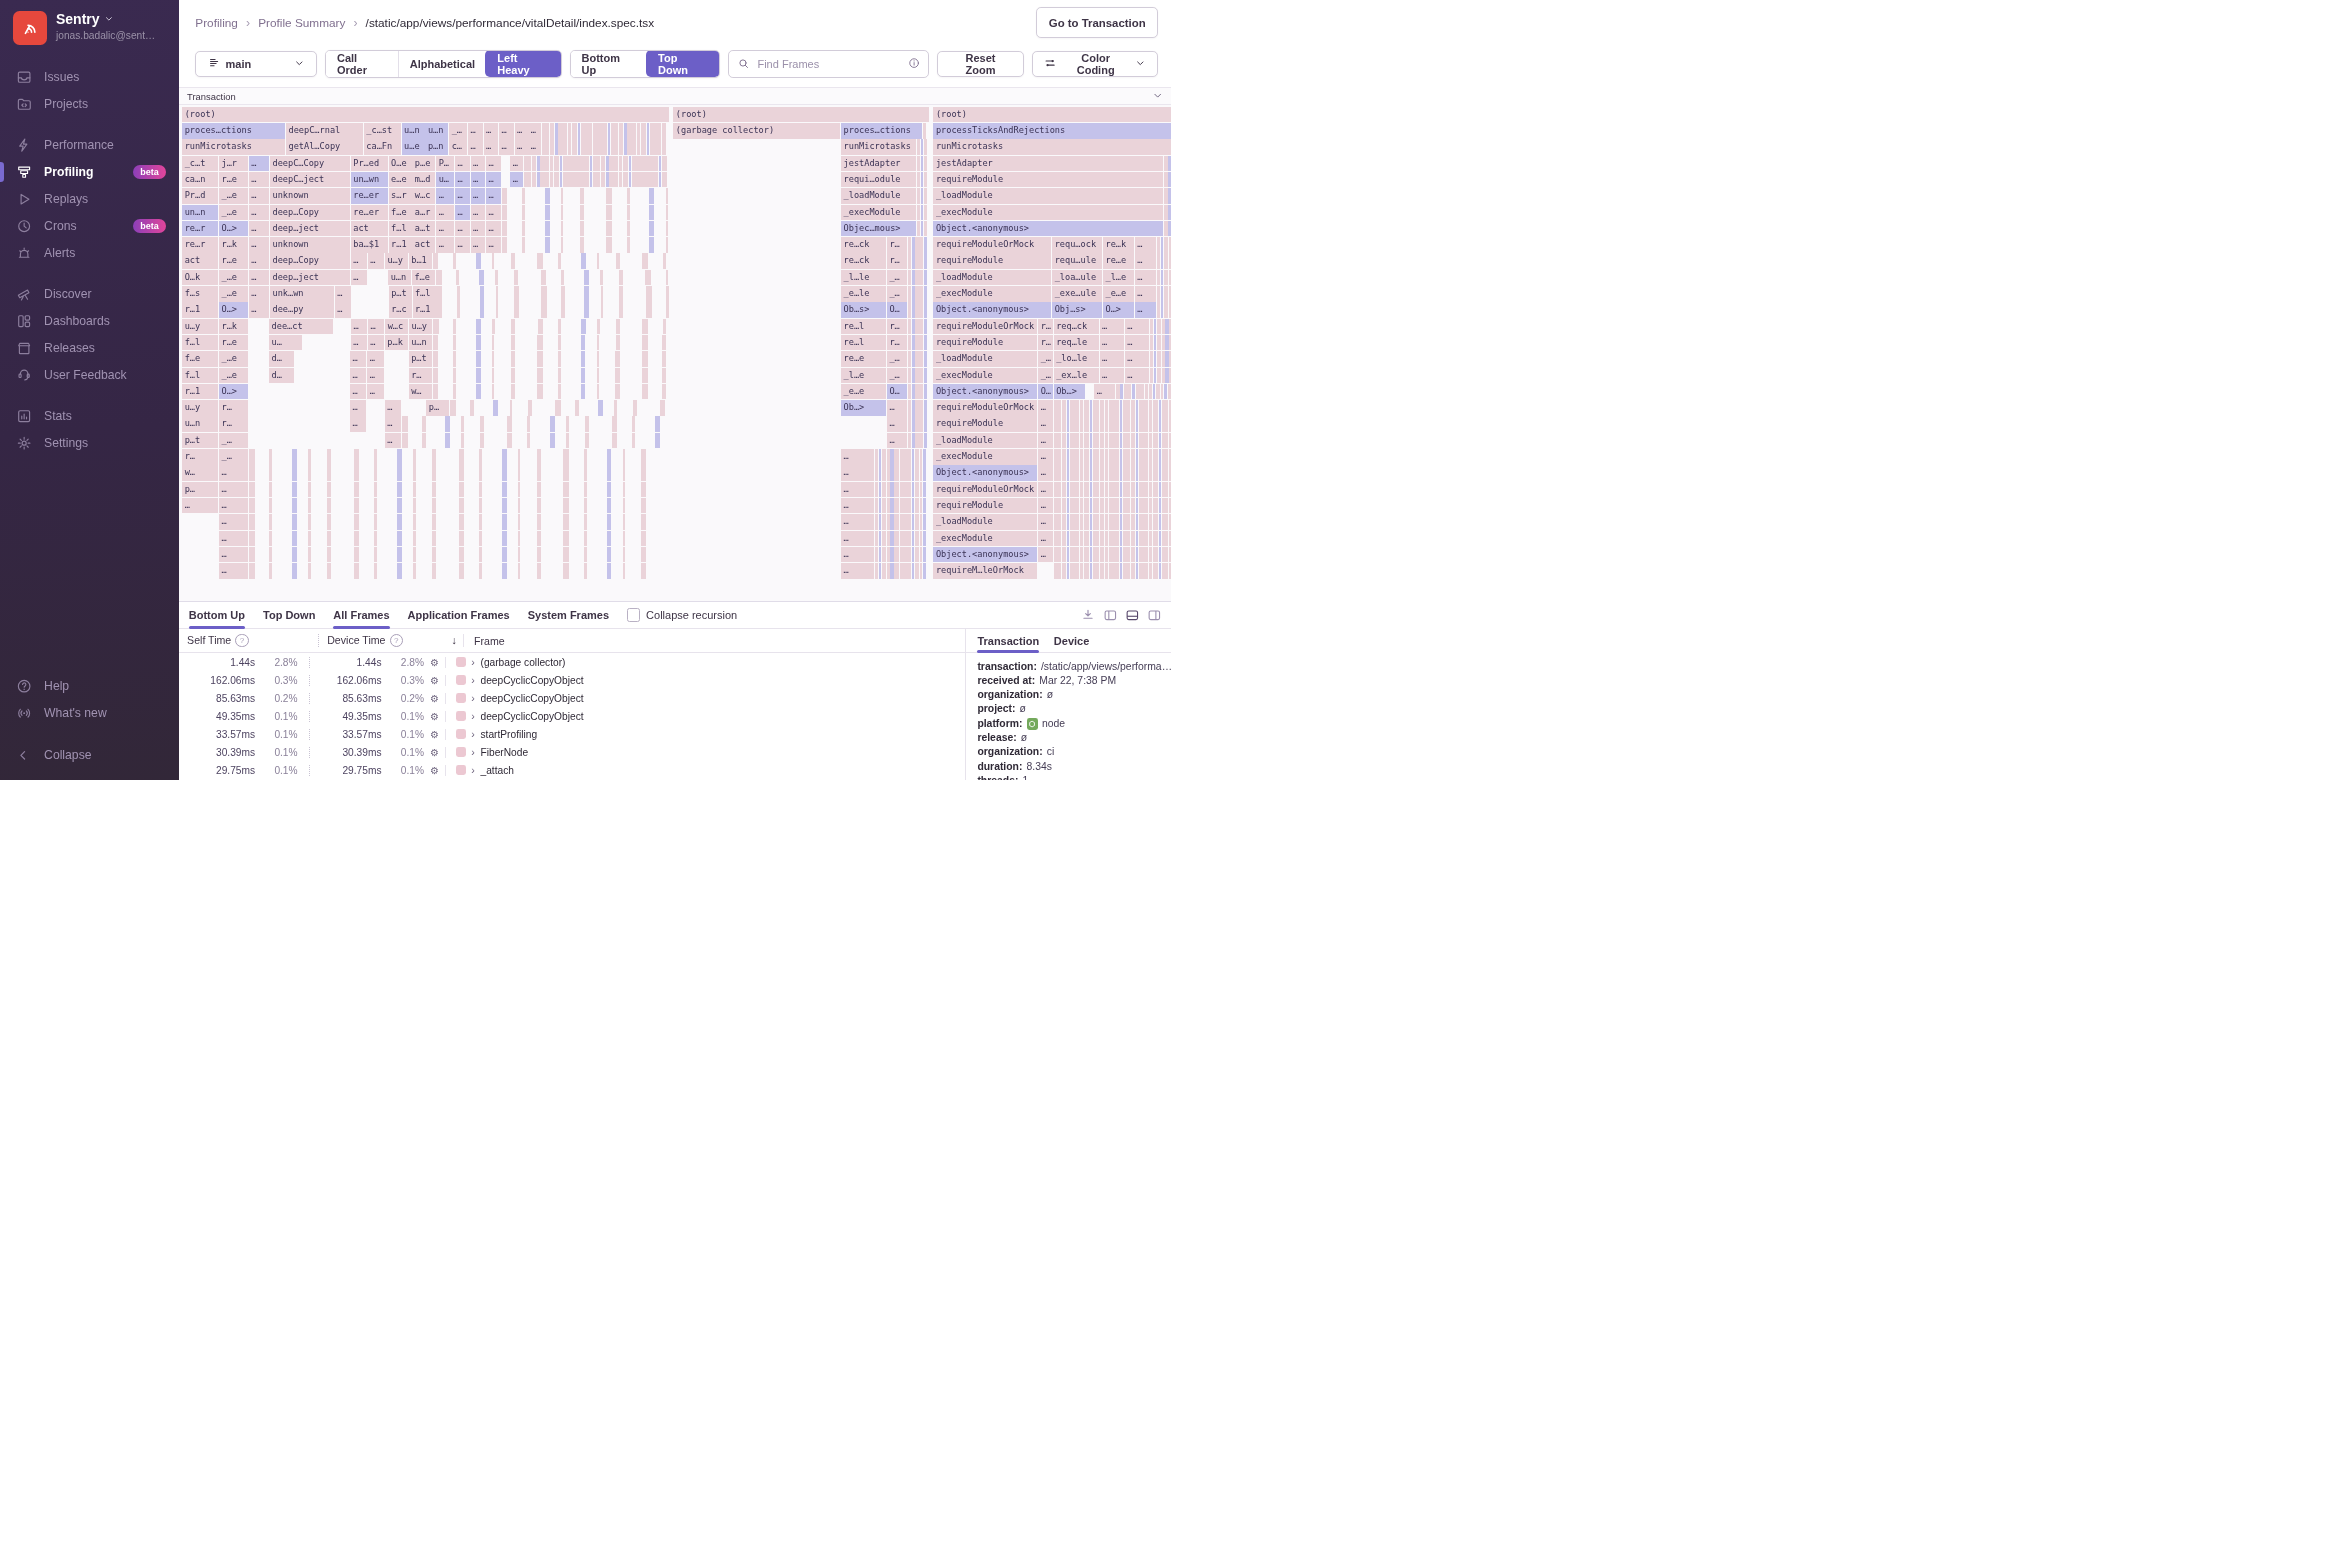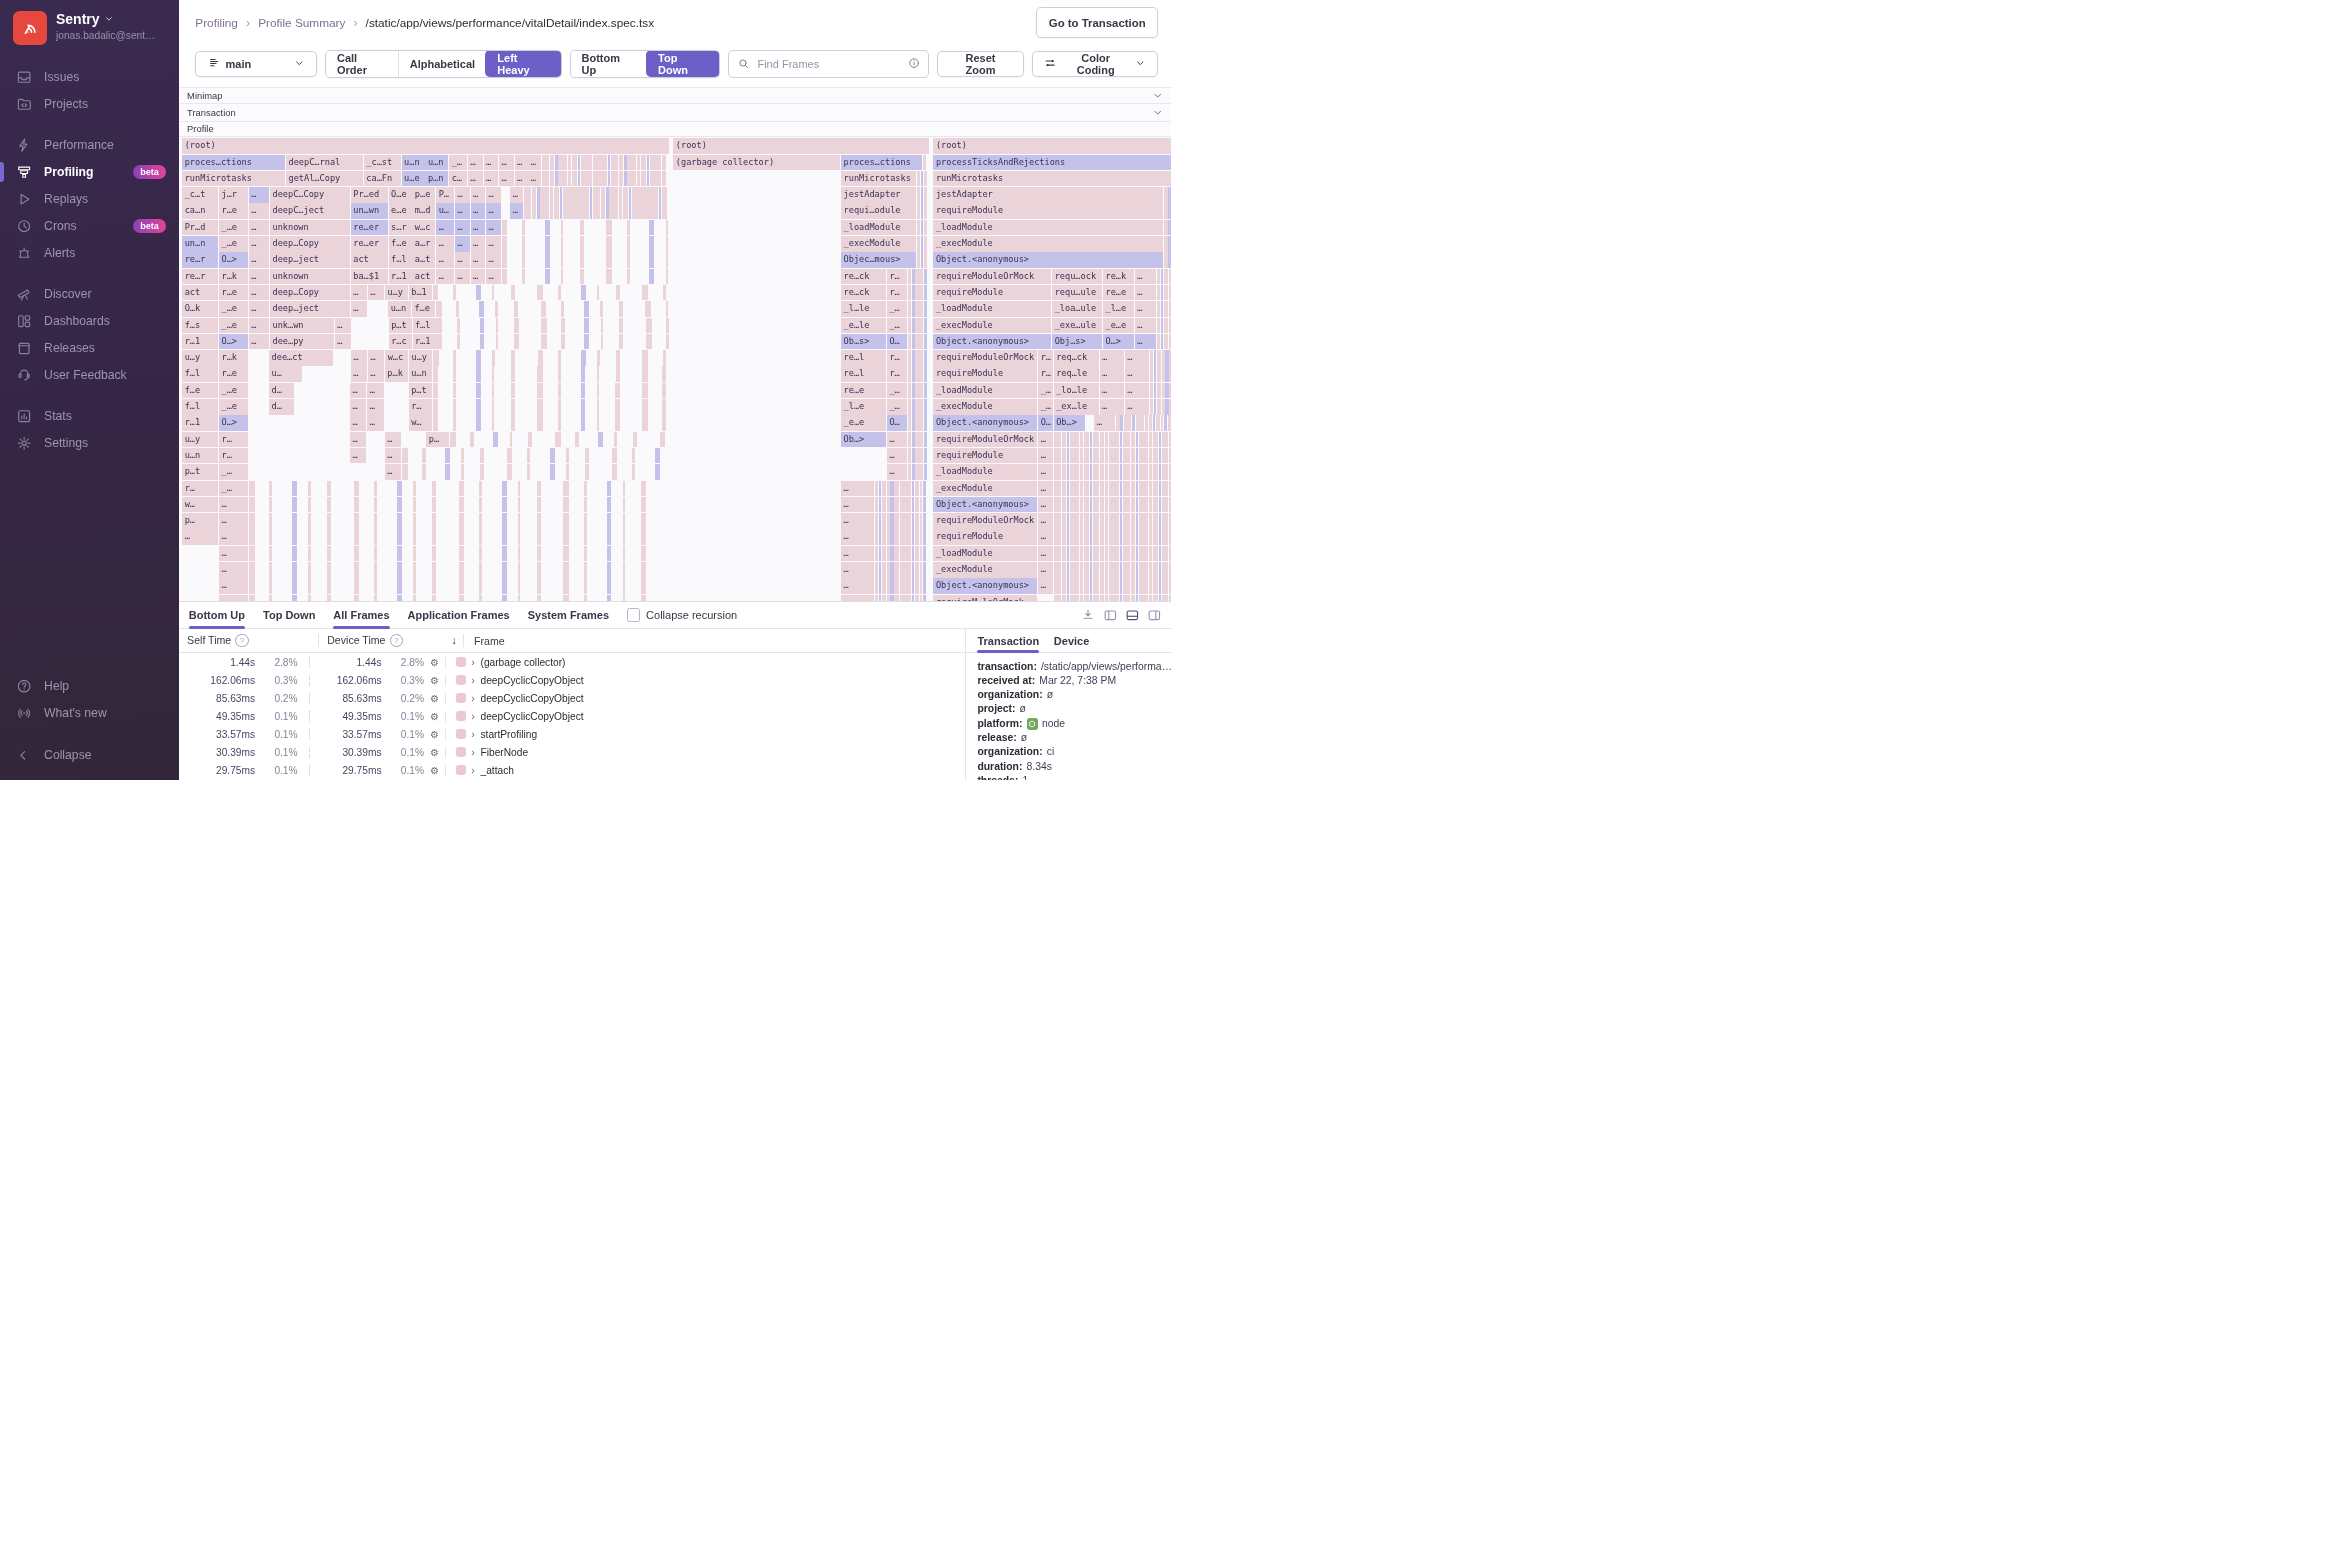--- a/index.html
+++ b/index.html
@@ -338,38 +338,27 @@
           </span>
         <span>Color Coding</span>
         <span>
             <svg width="10.6" height="10.6" viewBox="0 0 24 24" fill="none" stroke="#3e3446" stroke-width="2.2" stroke-linecap="round">
               <path d="M6 9l6 6 6-6"></path>
             </svg>
           </span>
       </button>
     </div>
 
-    <div class="secrow">
-      <span>Minimap</span>
-      <span class="chev-d">
-          <svg width="11.4" height="11.4" viewBox="0 0 24 24" fill="none" stroke="currentColor" stroke-width="2" stroke-linecap="round">
-            <path d="M6 9l6 6 6-6"></path>
-          </svg>
-        </span>
-    </div>
     <div class="secrow t2">
       <span>Transaction</span>
       <span class="chev-d">
           <svg width="11.4" height="11.4" viewBox="0 0 24 24" fill="none" stroke="currentColor" stroke-width="2" stroke-linecap="round">
             <path d="M6 9l6 6 6-6"></path>
           </svg>
         </span>
-    </div>
-    <div class="secrow t3">
-      <span>Profile</span>
     </div>
 
     <div class="flame" id="flame">
         <div class="fsec" style="width: 487px;">
           <div class="frow">
             <div class="fcell c0" style="width: 487px;">(root)</div>
           </div>
           <div class="frow">
             <div class="fcell c1" style="width: 103px;">proces…ctions</div>
             <div class="fcell c0" style="width: 77px;">deepC…rnal</div>

